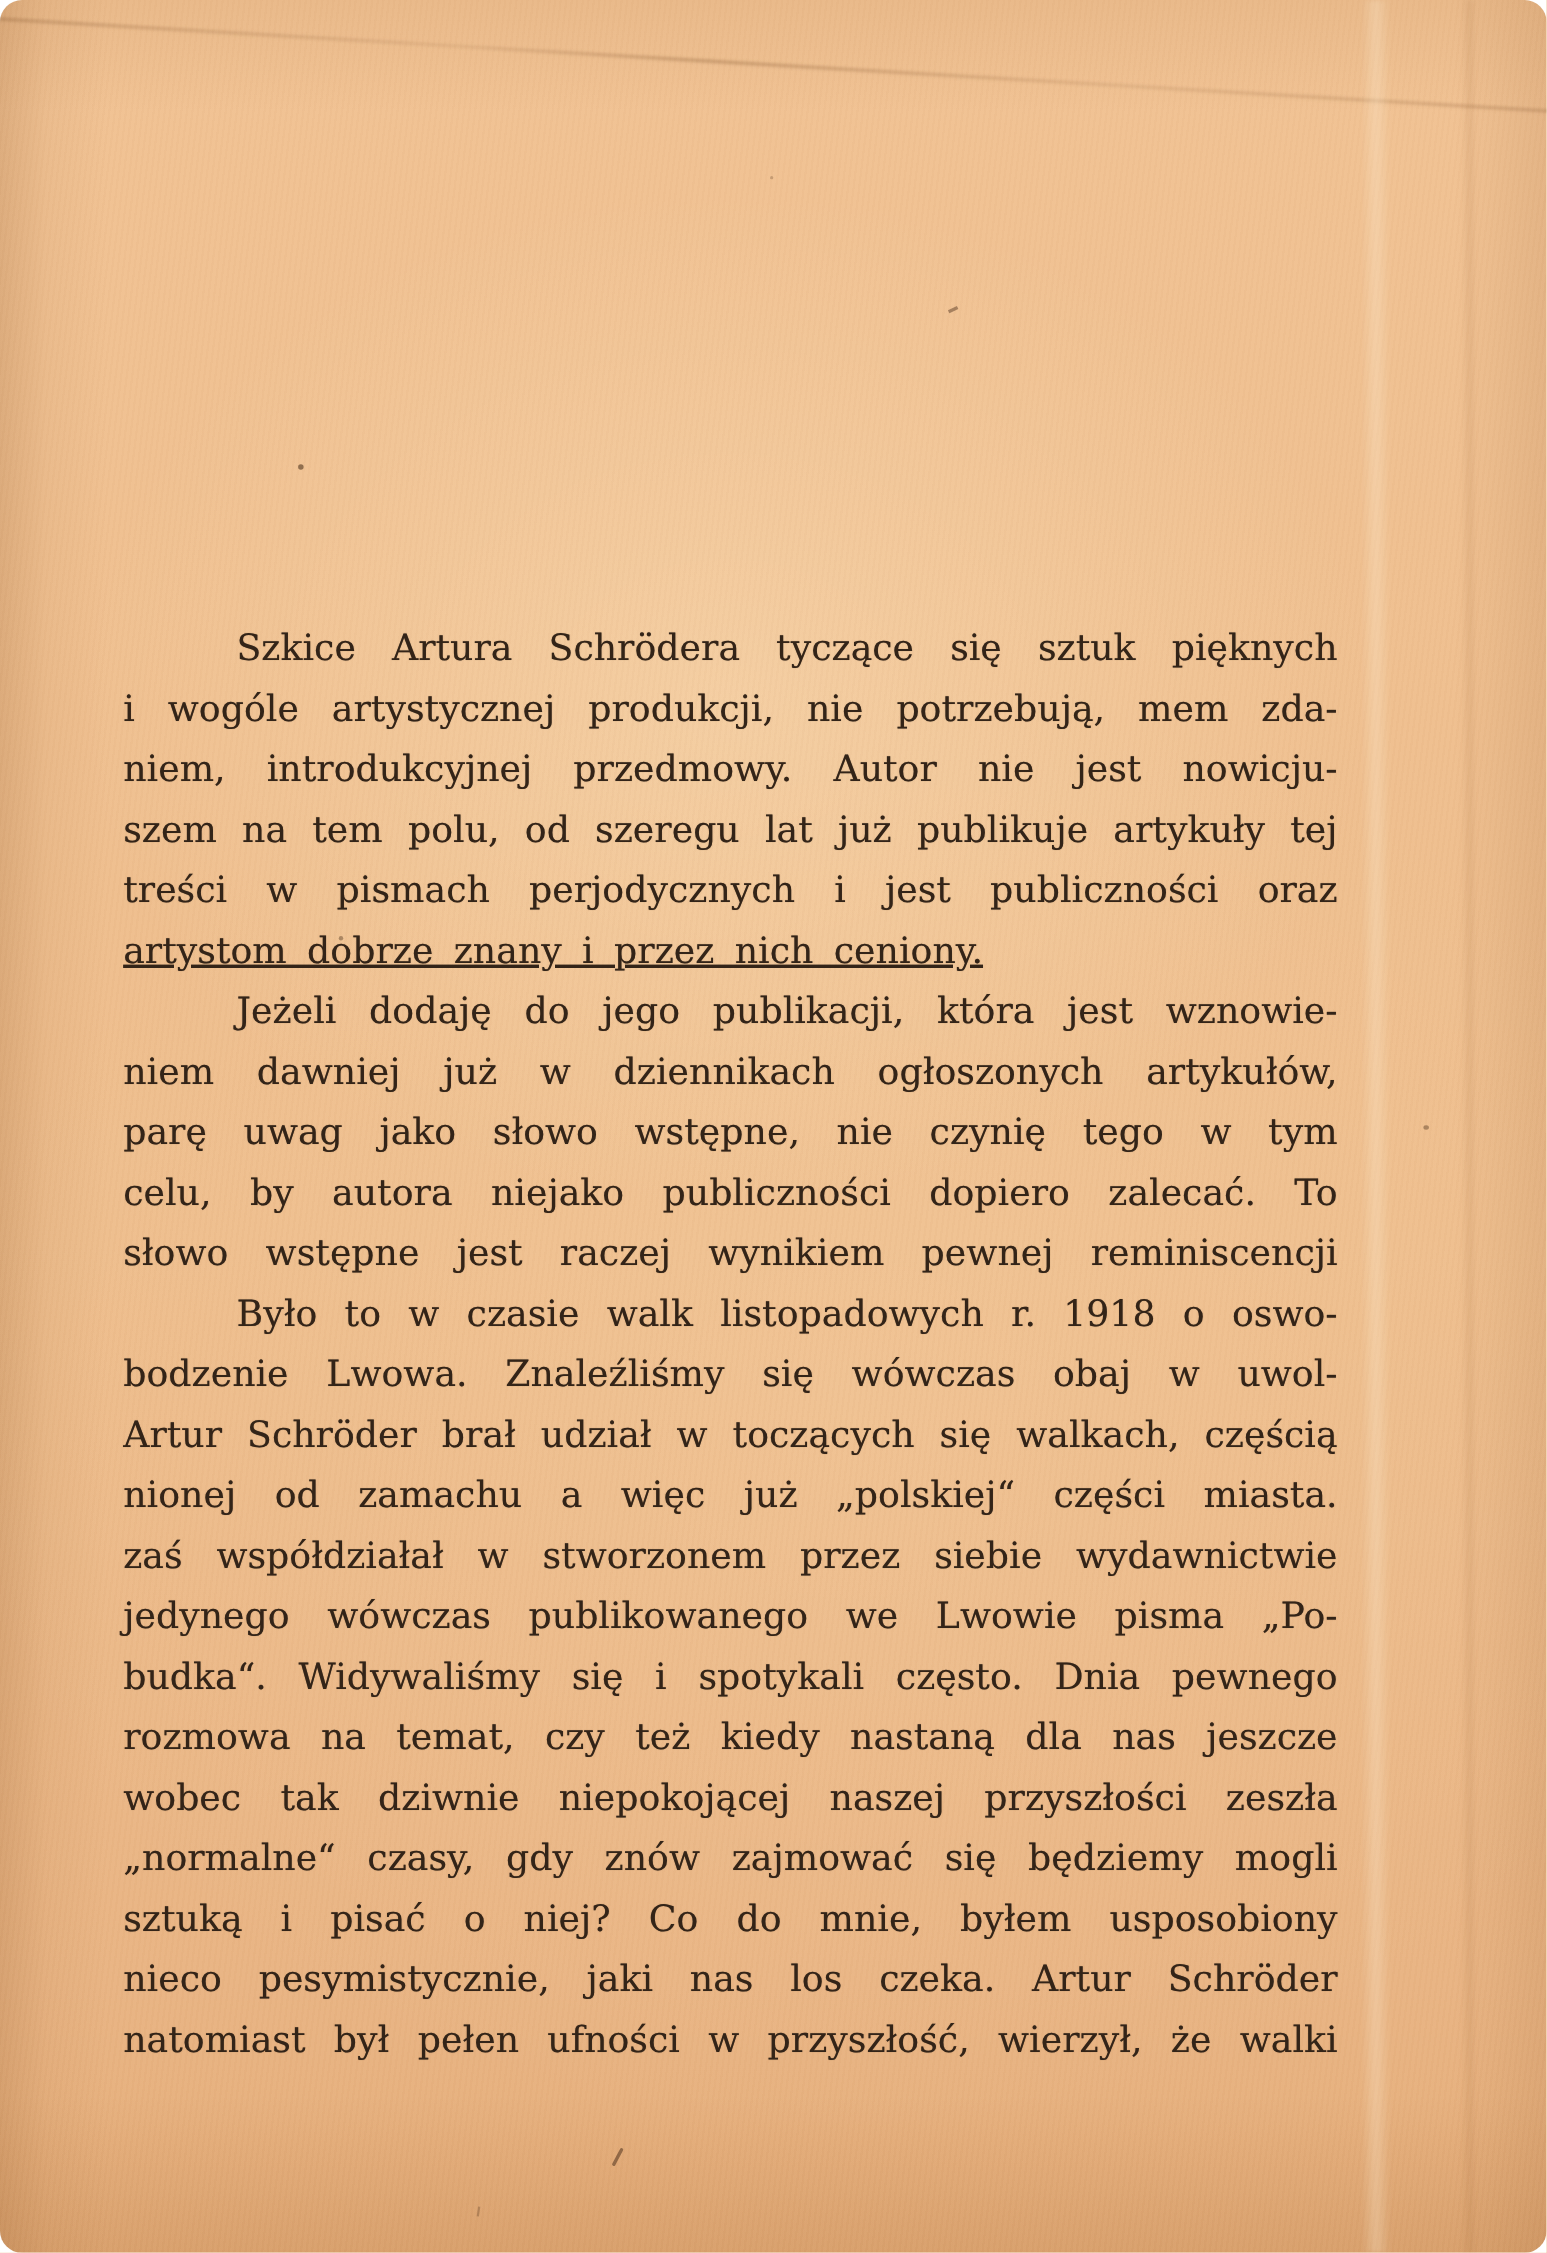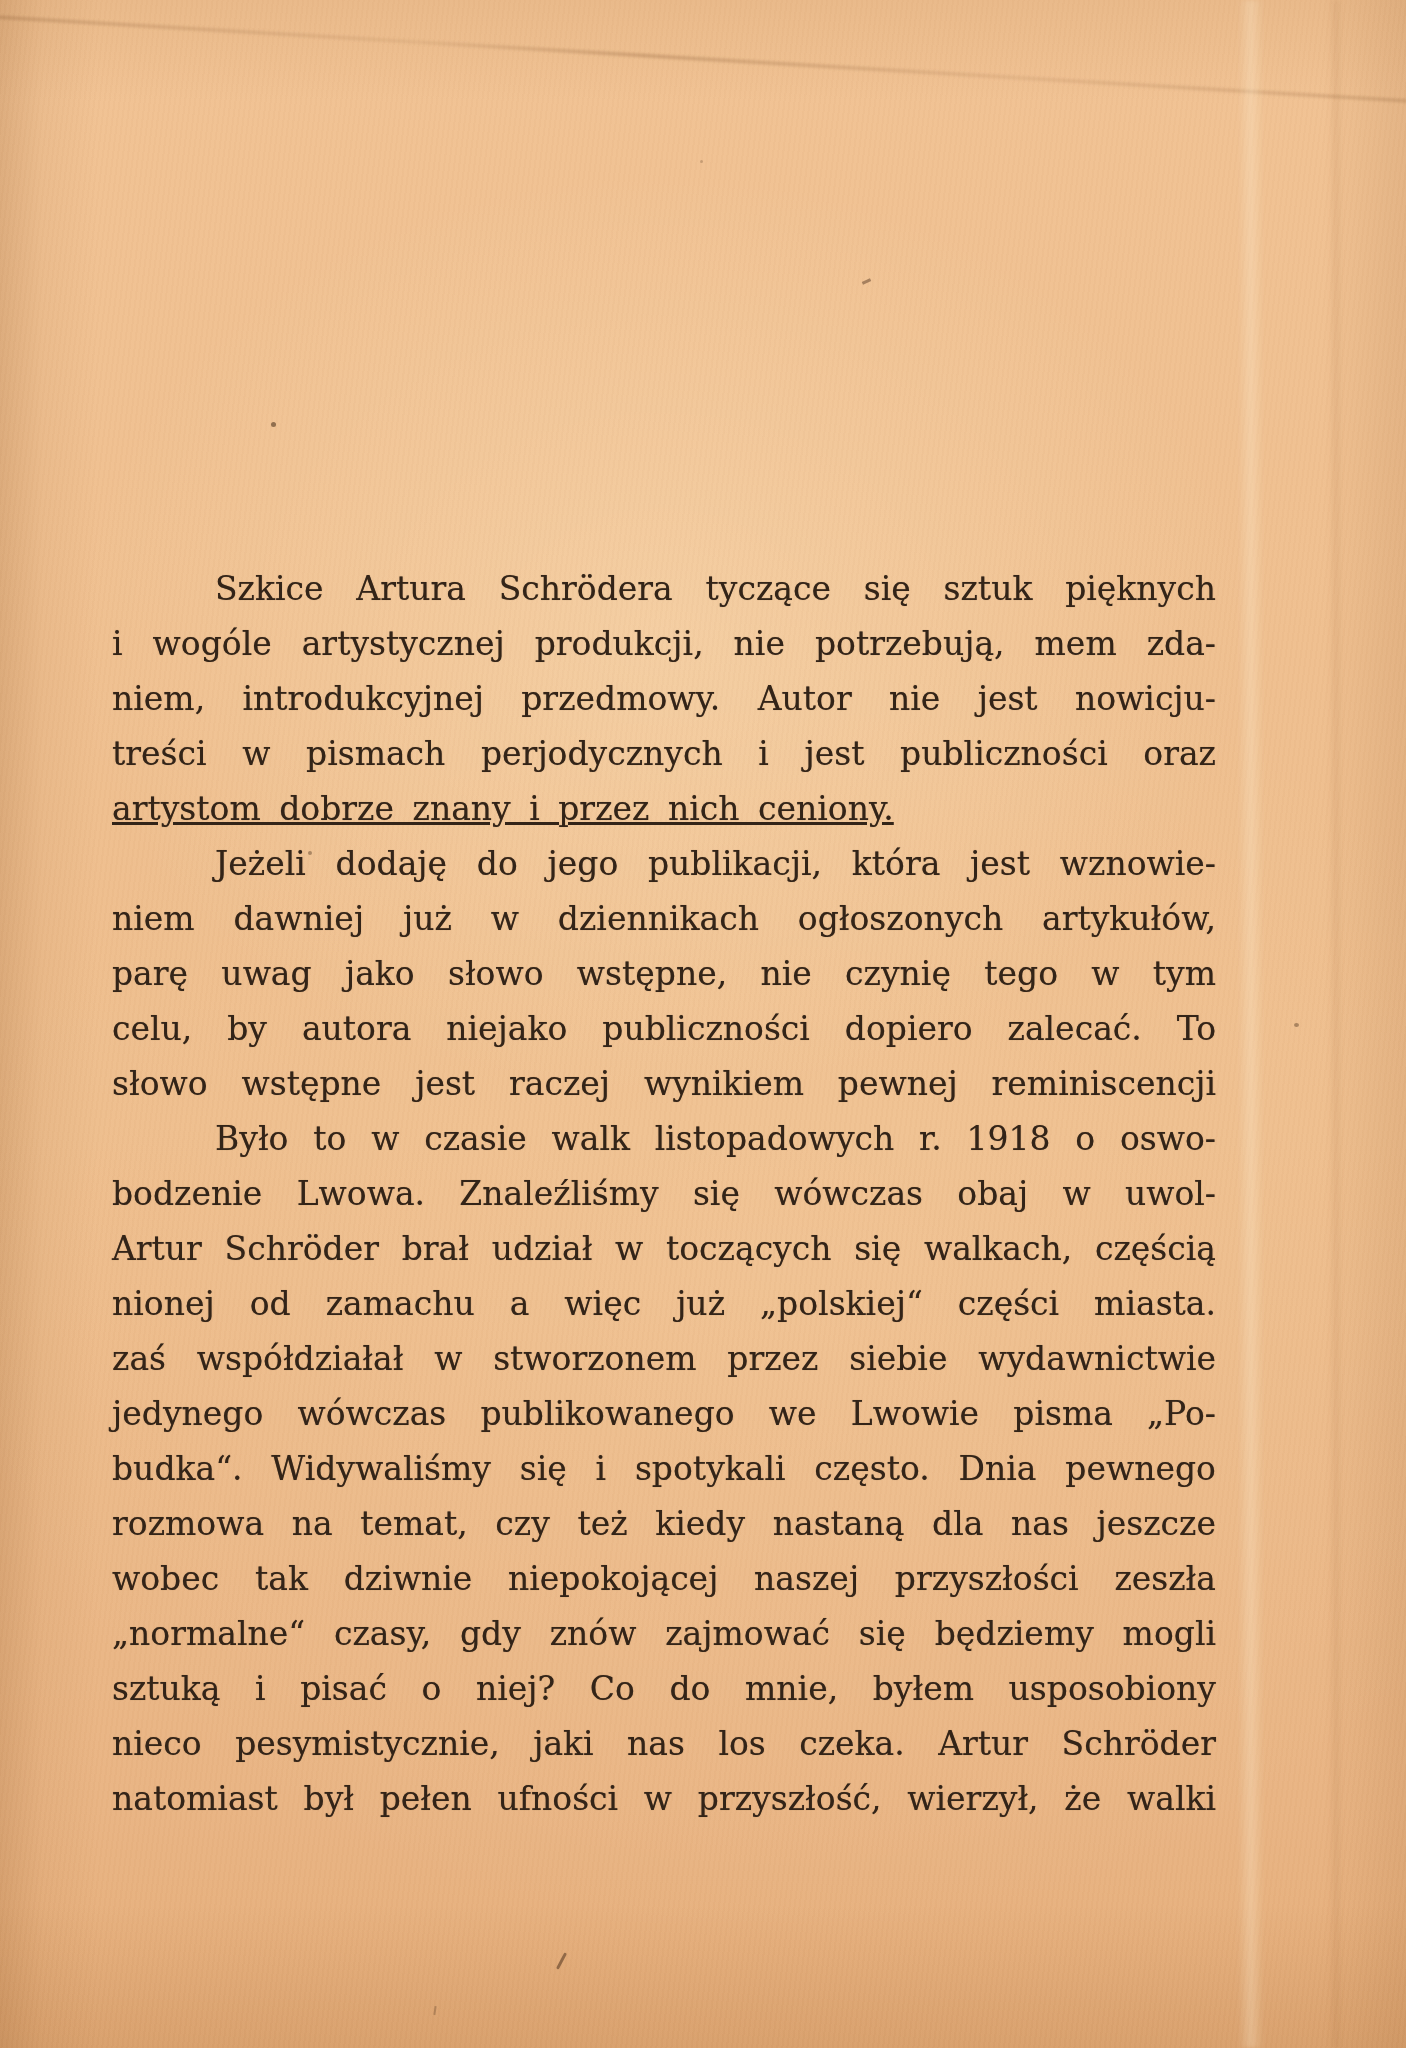--- a/index.html
+++ b/index.html
@@ -17,20 +17,21 @@
     background-color: #ecba8b;
     background-image:
       repeating-linear-gradient(97deg, rgba(90,55,25,0.015) 0 2px, rgba(255,245,225,0.02) 2px 5px),
       radial-gradient(ellipse 820px 640px at 47% 31%, rgba(255,236,200,0.32), rgba(255,236,200,0) 72%),
       radial-gradient(ellipse 1100px 900px at 55% 62%, rgba(255,226,185,0.18), rgba(255,226,185,0) 75%),
       linear-gradient(90deg, rgba(140,85,38,0.20) 0%, rgba(140,85,38,0.06) 3%, rgba(140,85,38,0) 7%),
       linear-gradient(270deg, rgba(140,85,38,0.13) 0%, rgba(140,85,38,0) 6%),
       linear-gradient(0deg, rgba(150,92,42,0.16) 0%, rgba(150,92,42,0) 7%),
       linear-gradient(180deg, rgba(165,105,48,0.10) 0%, rgba(165,105,48,0) 5%),
       linear-gradient(180deg, #f1c293 0%, #eebd8c 55%, #e9b483 88%, #e5ad79 100%);
+    border-radius: 20px;
   }
 
   
   .crease-top {
     position: absolute;
     left: -30px;
     top: 14px;
     width: 1500px;
     height: 3px;
     background: linear-gradient(90deg,
@@ -111,20 +112,21 @@
   <div class="speck s4"></div>
   <div class="speck round s5"></div>
   <div class="speck round s6"></div>
   <div class="speck s7"></div>
   <div class="speck round s8"></div>
 
   <div class="text-block">
       <div class="line indent fill">Szkice Artura Schrödera tyczące się sztuk pięknych</div>
       <div class="line fill">i wogóle artystycznej produkcji, nie potrzebują, mem zda-</div>
       <div class="line fill">niem, introdukcyjnej przedmowy. Autor nie jest nowicju-</div>
+      <div class="line fill">szem na tem polu, od szeregu lat już publikuje artykuły tej</div>
       <div class="line fill">treści w pismach perjodycznych i jest publiczności oraz</div>
       <div class="line nofill">artystom dobrze znany i przez nich ceniony.</div>
       <div class="line indent fill">Jeżeli dodaję do jego publikacji, która jest wznowie-</div>
       <div class="line fill">niem dawniej już w dziennikach ogłoszonych artykułów,</div>
       <div class="line fill">parę uwag jako słowo wstępne, nie czynię tego w tym</div>
       <div class="line fill">celu, by autora niejako publiczności dopiero zalecać. To</div>
       <div class="line fill">słowo wstępne jest raczej wynikiem pewnej reminiscencji</div>
       <div class="line indent fill">Było to w czasie walk listopadowych r. 1918 o oswo-</div>
       <div class="line fill">bodzenie Lwowa. Znaleźliśmy się wówczas obaj w uwol-</div>
       <div class="line fill">Artur Schröder brał udział w toczących się walkach, częścią</div>

